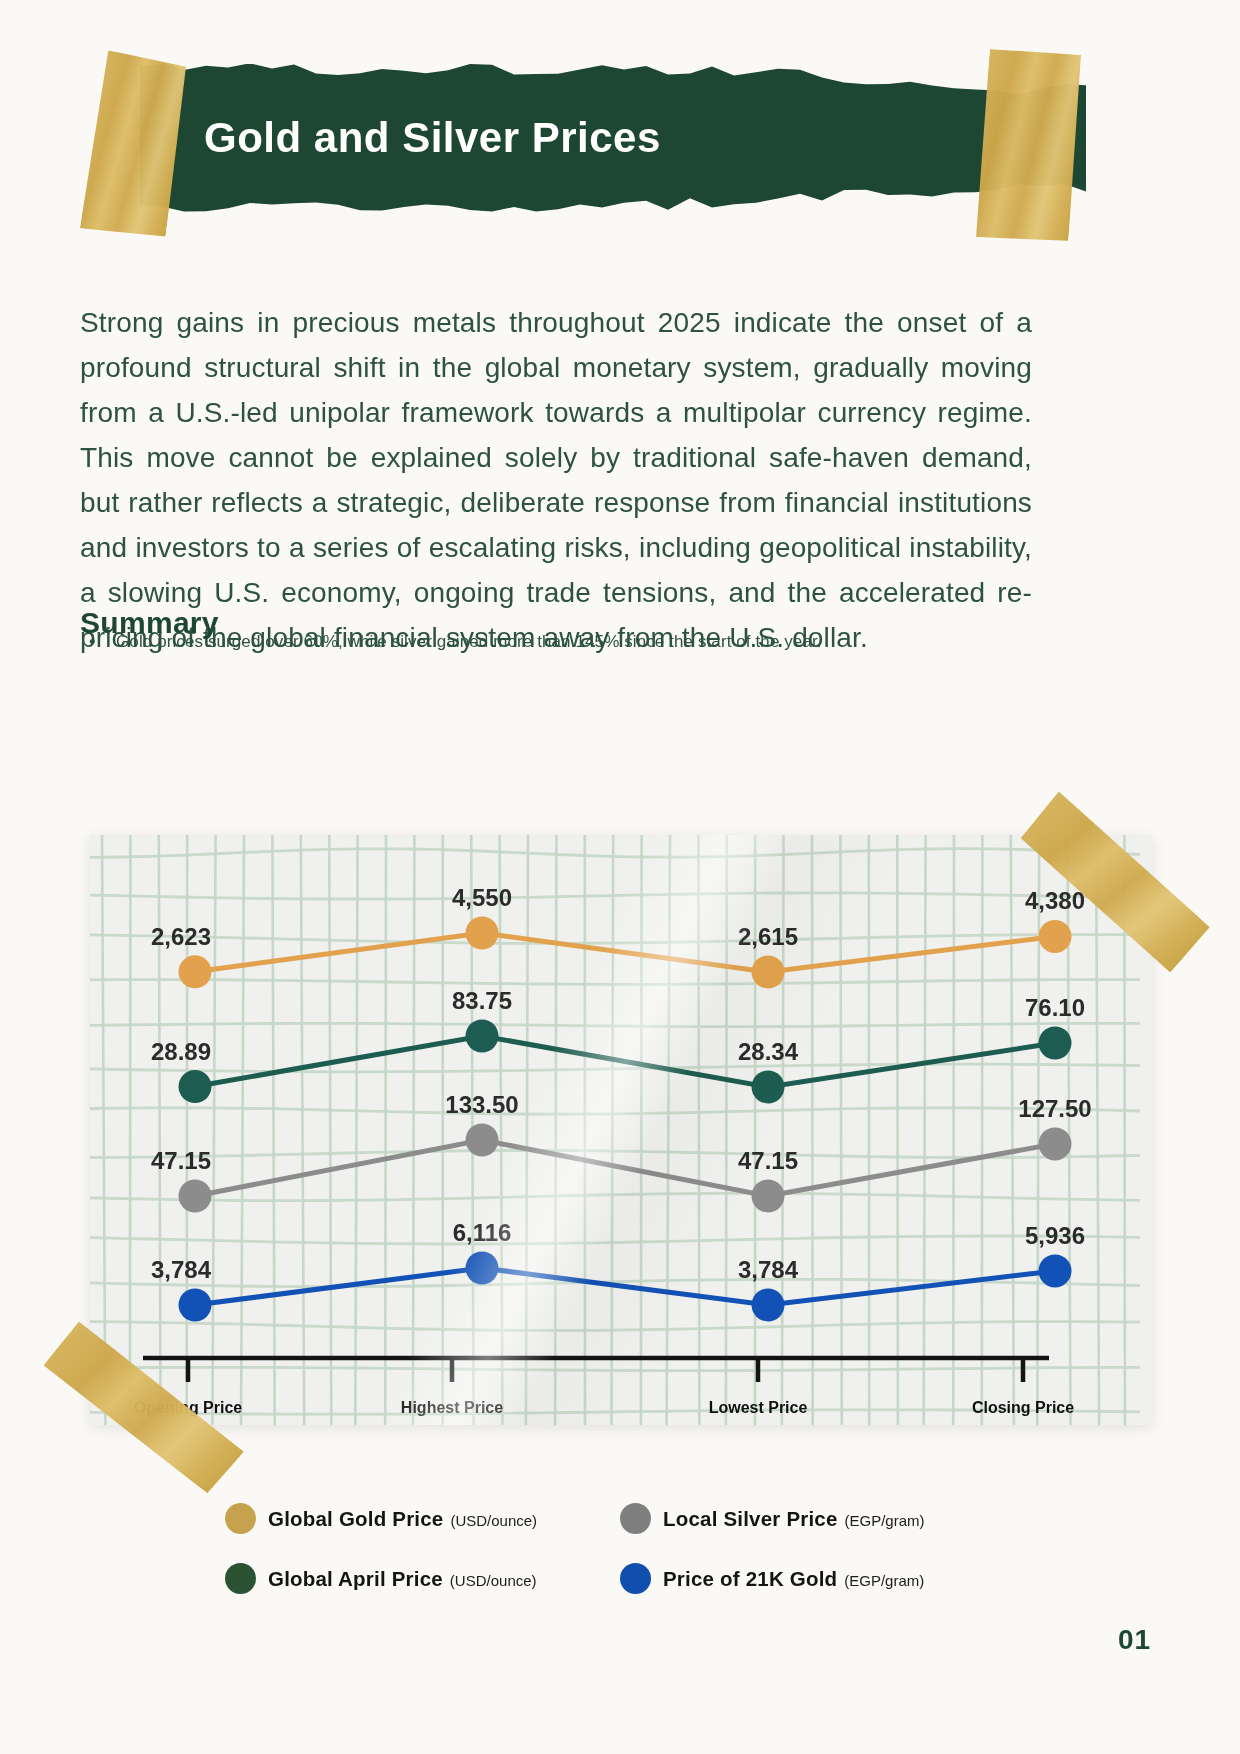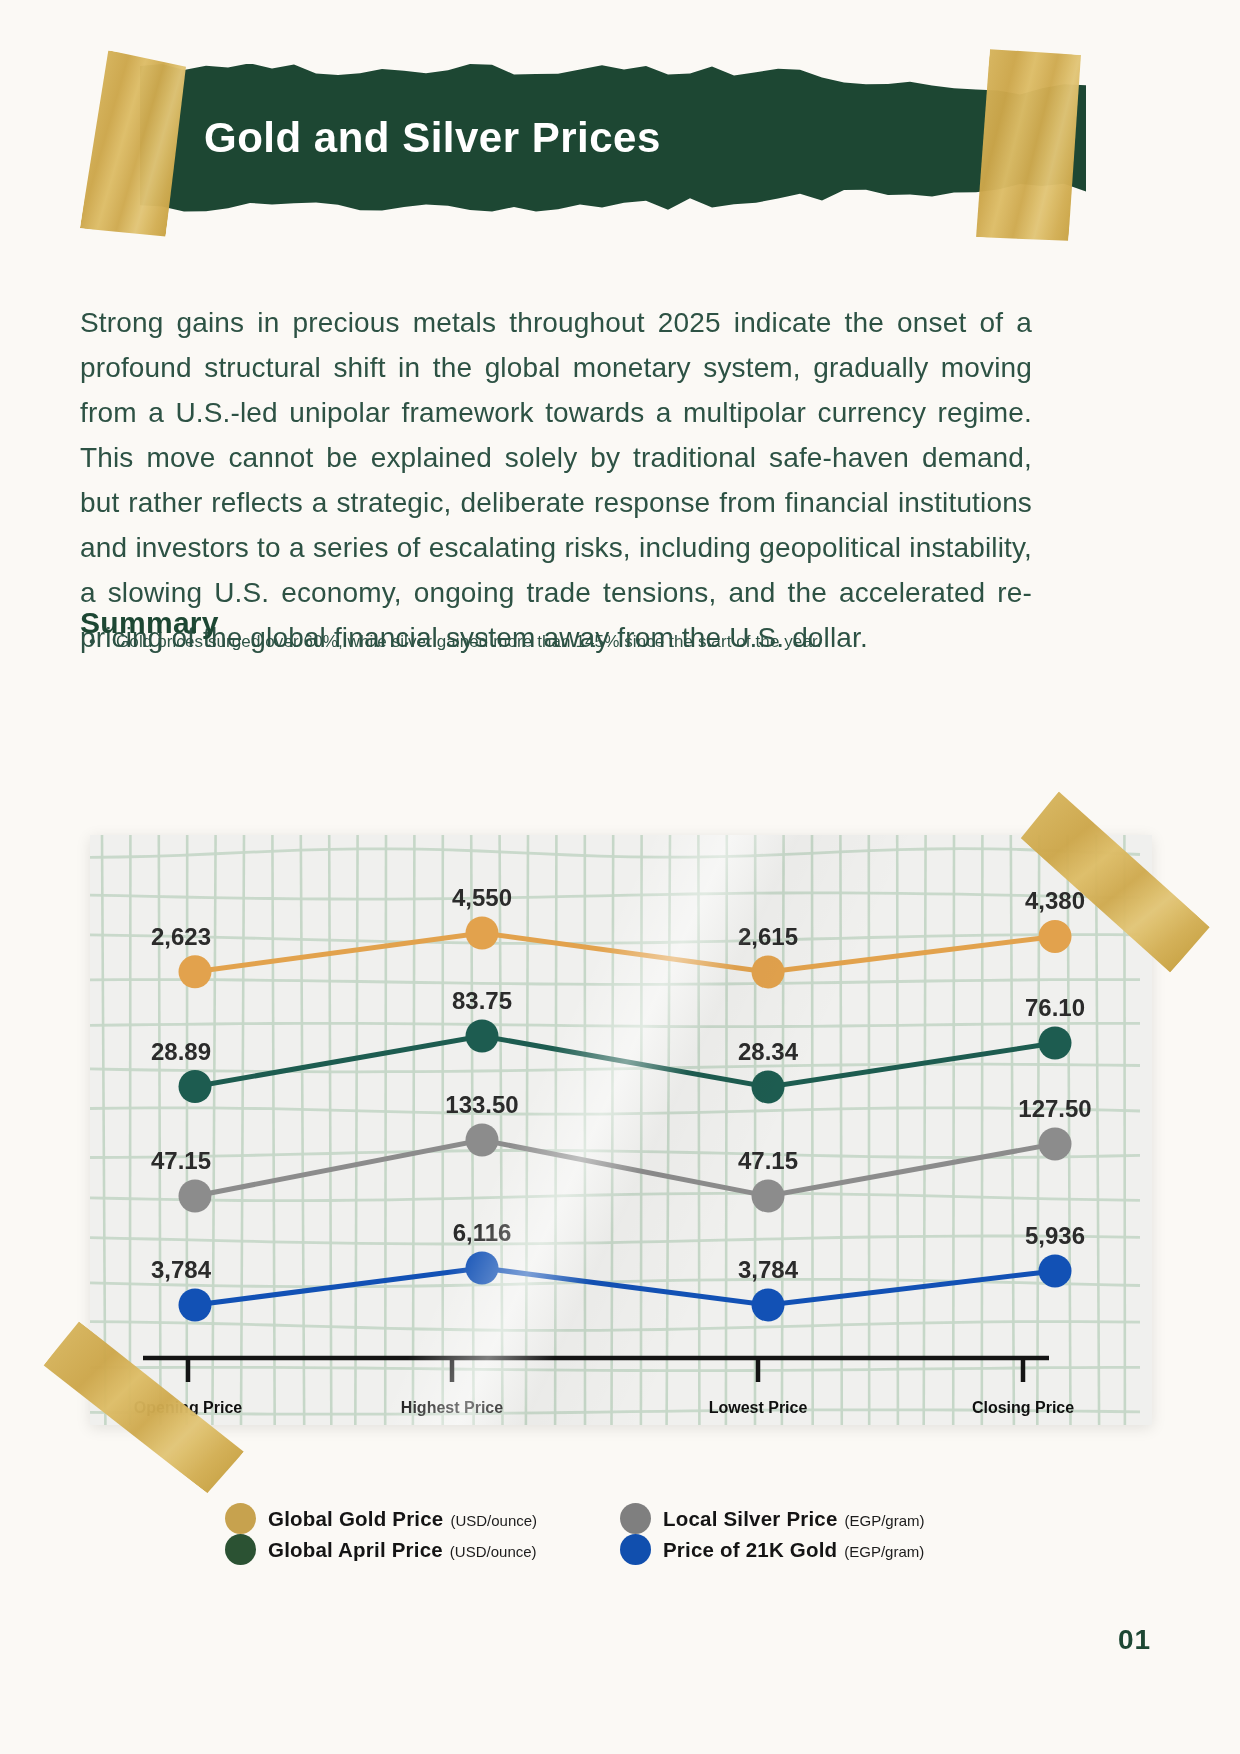--- a/index.html
+++ b/index.html
@@ -68,21 +68,21 @@
     content:"";position:absolute;inset:0;pointer-events:none;
     background:linear-gradient(115deg,rgba(255,255,255,0) 42%,rgba(255,255,255,.45) 48%,rgba(0,0,0,.025) 53%,rgba(255,255,255,0) 62%);
   }
   .paper svg{position:absolute;left:0;top:0;}
   .val-label{font-family:"Liberation Sans",sans-serif;font-size:24px;font-weight:700;fill:#2b2b2b;}
   .axis-label{font-family:"Liberation Sans",sans-serif;font-size:16px;font-weight:700;fill:#101010;}
   
   .legend{
     position:absolute;left:225px;top:1503px;z-index:2;
     display:grid;grid-auto-flow:column;grid-template-rows:repeat(2,auto);
-    grid-template-columns:395px auto;
+    grid-template-columns:395px auto;row-gap:29px;
   }
   .legend-item{display:flex;align-items:center;}
   .legend-dot{width:31px;height:31px;border-radius:50%;flex:0 0 auto;margin-right:12px;background:#999;}
   .legend-label{font-size:20.5px;font-weight:700;color:#141414;letter-spacing:.2px;}
   .legend-unit{font-size:15px;color:#1c1c1c;margin-left:7px;padding-top:3px;}
   
   .page-number{
     position:absolute;left:1118px;top:1624px;
     font-size:28px;font-weight:700;color:var(--green);letter-spacing:1px;
   }

